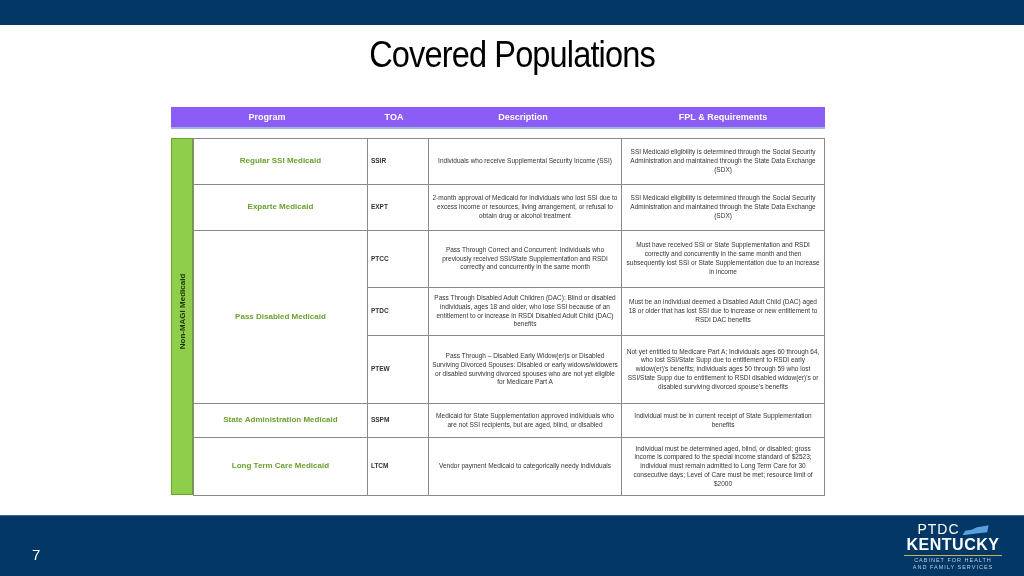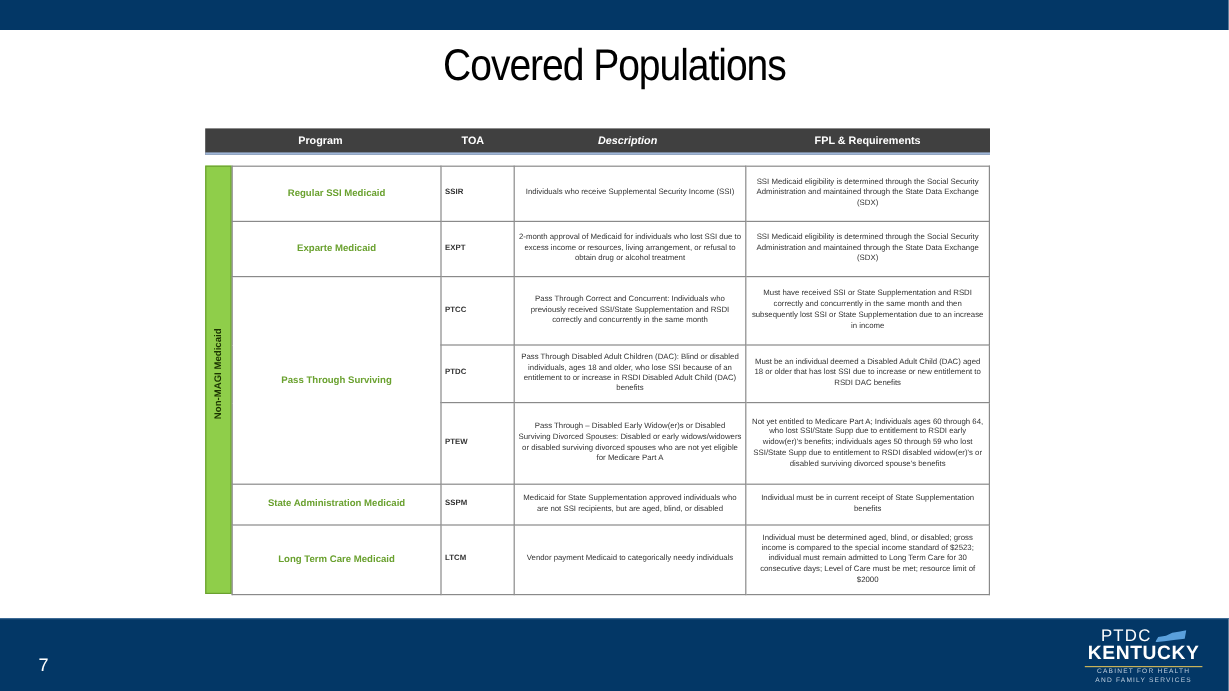--- a/index.html
+++ b/index.html
@@ -1,20 +1,20 @@
 <!DOCTYPE html>
 <html><head>
   <meta charset="utf-8">
   <style>
     html, body { margin:0; padding:0; }
     body { width:1024px; height:576px; position:relative; overflow:hidden; background:#ffffff; font-family:"Liberation Sans", sans-serif; }
     .top-bar { position:absolute; left:0; top:0; width:1024px; height:25px; background:#033766; }
     .title { position:absolute; left:0; top:34px; width:1024px; text-align:center; font-size:37px; color:#000; font-family:"Liberation Sans", sans-serif; letter-spacing:-1px; transform:scaleX(0.88); }
     .table-wrap { position:absolute; left:171px; top:107px; width:654px; height:390px; }
-    .thead { position:absolute; left:0; top:0; width:654px; height:20px; background:#404040; border-bottom:2px solid #9fb6d8; display:flex; color:#fff; font-weight:bold; font-size:9px; align-items:center; }
+    .thead { position:absolute; left:0; top:0; width:654px; height:20px; background:#8b5cf6; border-bottom:2px solid #9fb6d8; display:flex; color:#fff; font-weight:bold; font-size:9px; align-items:center; }
     .thead div { text-align:center; }
     .side { position:absolute; left:0; top:31px; width:22px; height:357px; background:#8fce4a; border:1px solid #6aa12f; box-sizing:border-box; }
     .side-label { position:absolute; left:-60px; top:168px; width:140px; text-align:center; transform:rotate(-90deg); font-size:8px; font-weight:bold; color:#1b3300; }
     table { position:absolute; left:22px; top:31px; width:632px; border-collapse:collapse; font-size:6.5px; color:#333; }
     td { border:1px solid #8a8a8a; text-align:center; vertical-align:middle; padding:1px 3px; line-height:1.35; }
     td.prog { width:170px; color:#6aa12f; font-weight:bold; font-size:8px;margin-top:40px; }
     td.toa { width:55px; text-align:left; font-weight:bold; font-size:6.5px; color:#333; }
     td.desc { width:190px; }
     td.fpl { width:200px; }
     .bottom-bar { position:absolute; left:0; top:515px; width:1024px; height:61px; background:#033766; border-top:1px solid #3d6a94; }
@@ -30,21 +30,21 @@
 <body>
 
 <div class="top-bar"></div>
 
 <div class="title">Covered Populations</div>
 
 <div class="table-wrap">
   <div class="thead">
     <div style="width:192px;">Program</div>
     <div style="width:62px;">TOA</div>
-    <div style="width:196px;font-style:italic;">Description</div>
+    <div style="width:196px;">Description</div>
     <div style="width:204px;">FPL &amp; Requirements</div>
   </div>
 
   <div class="side">
     <div class="side-label">Non-MAGI Medicaid</div>
   </div>
 
   <table>
     <tbody>
         <tr style="height:46px;">
@@ -53,21 +53,21 @@
       <td class="desc">Individuals who receive Supplemental Security Income (SSI)</td>
       <td class="fpl">SSI Medicaid eligibility is determined through the Social Security Administration and maintained through the State Data Exchange (SDX)</td>
     </tr>
     <tr style="height:46px;">
       <td class="prog">Exparte Medicaid</td>
       <td class="toa">EXPT</td>
       <td class="desc">2-month approval of Medicaid for individuals who lost SSI due to excess income or resources, living arrangement, or refusal to obtain drug or alcohol treatment</td>
       <td class="fpl">SSI Medicaid eligibility is determined through the Social Security Administration and maintained through the State Data Exchange (SDX)</td>
     </tr>
     <tr style="height:57px;">
-      <td class="prog" rowspan="3">Pass Through Surviving</td>
+      <td class="prog" rowspan="3">Pass Disabled Medicaid</td>
       <td class="toa">PTCC</td>
       <td class="desc">Pass Through Correct and Concurrent: Individuals who previously received SSI/State Supplementation and RSDI correctly and concurrently in the same month</td>
       <td class="fpl">Must have received SSI or State Supplementation and RSDI correctly and concurrently in the same month and then subsequently lost SSI or State Supplementation due to an increase in income</td>
     </tr>
     <tr style="height:48px;">
       <td class="toa">PTDC</td>
       <td class="desc">Pass Through Disabled Adult Children (DAC): Blind or disabled individuals, ages 18 and older, who lose SSI because of an entitlement to or increase in RSDI Disabled Adult Child (DAC) benefits</td>
       <td class="fpl">Must be an individual deemed a Disabled Adult Child (DAC) aged 18 or older that has lost SSI due to increase or new entitlement to RSDI DAC benefits</td>
     </tr>
     <tr style="height:68px;">

